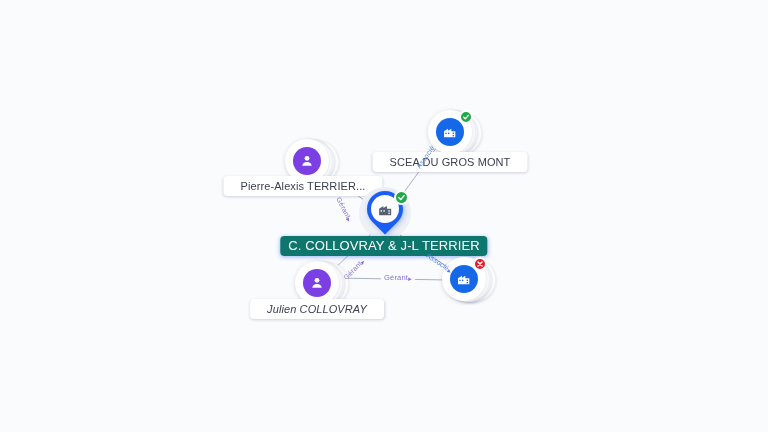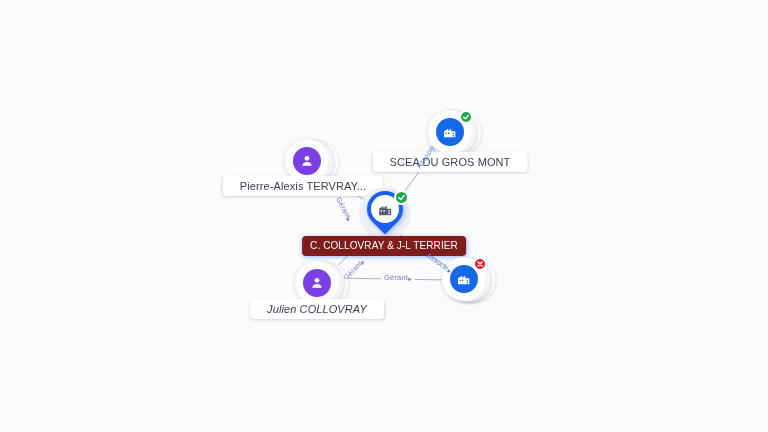--- a/index.html
+++ b/index.html
@@ -159,23 +159,23 @@
     background: #ffffff;
     color: #3a3f52;
     font-size: 11px;
     line-height: 14px;
     padding: 3px 17px;
     border-radius: 4px;
     box-shadow: 0 1px 3px rgba(40,50,80,0.20);
     letter-spacing: 0.1px;
   }
   .node-label.selected {
-    background: #7f1d1d;
+    background: #0f766e;
     color: #ffffff;
-    font-size: 10px;
+    font-size: 13px;
     padding: 3px 8px;
     box-shadow: 0 1px 4px rgba(27,94,245,0.45);
   }
 
   
   .edge-label {
     position: absolute;
     white-space: nowrap;
     font-size: 7px;
     line-height: 9px;
@@ -213,21 +213,21 @@
       <div class="node-disc">
         <div class="inner-circle person">
           <svg width="16" height="16" viewBox="0 0 24 24" fill="#ffffff">
             <circle cx="12" cy="8" r="3.6"></circle>
             <path d="M5 19c0-3.6 3.2-5.6 7-5.6s7 2 7 5.6z"></path>
           </svg>
         </div>
       </div>
     </div>
   </div>
-  <div class="node-label" style="left:303px; top:176px;">Pierre-Alexis TERVRAY...</div>
+  <div class="node-label" style="left:303px; top:176px;">Pierre-Alexis TERRIER...</div>
 
   <div class="node" style="left:450px; top:132px;">
     <div class="node-stack">
       <div class="stack-card c3"></div>
       <div class="stack-card c2"></div>
       <div class="stack-card c1"></div>
       <div class="node-disc">
         <div class="inner-circle company">
           <svg width="16" height="16" viewBox="0 0 24 24" fill="#ffffff">
             <path d="M3 20V11l6-4v3l5-3v4h6v9z" opacity="0.98"></path>

